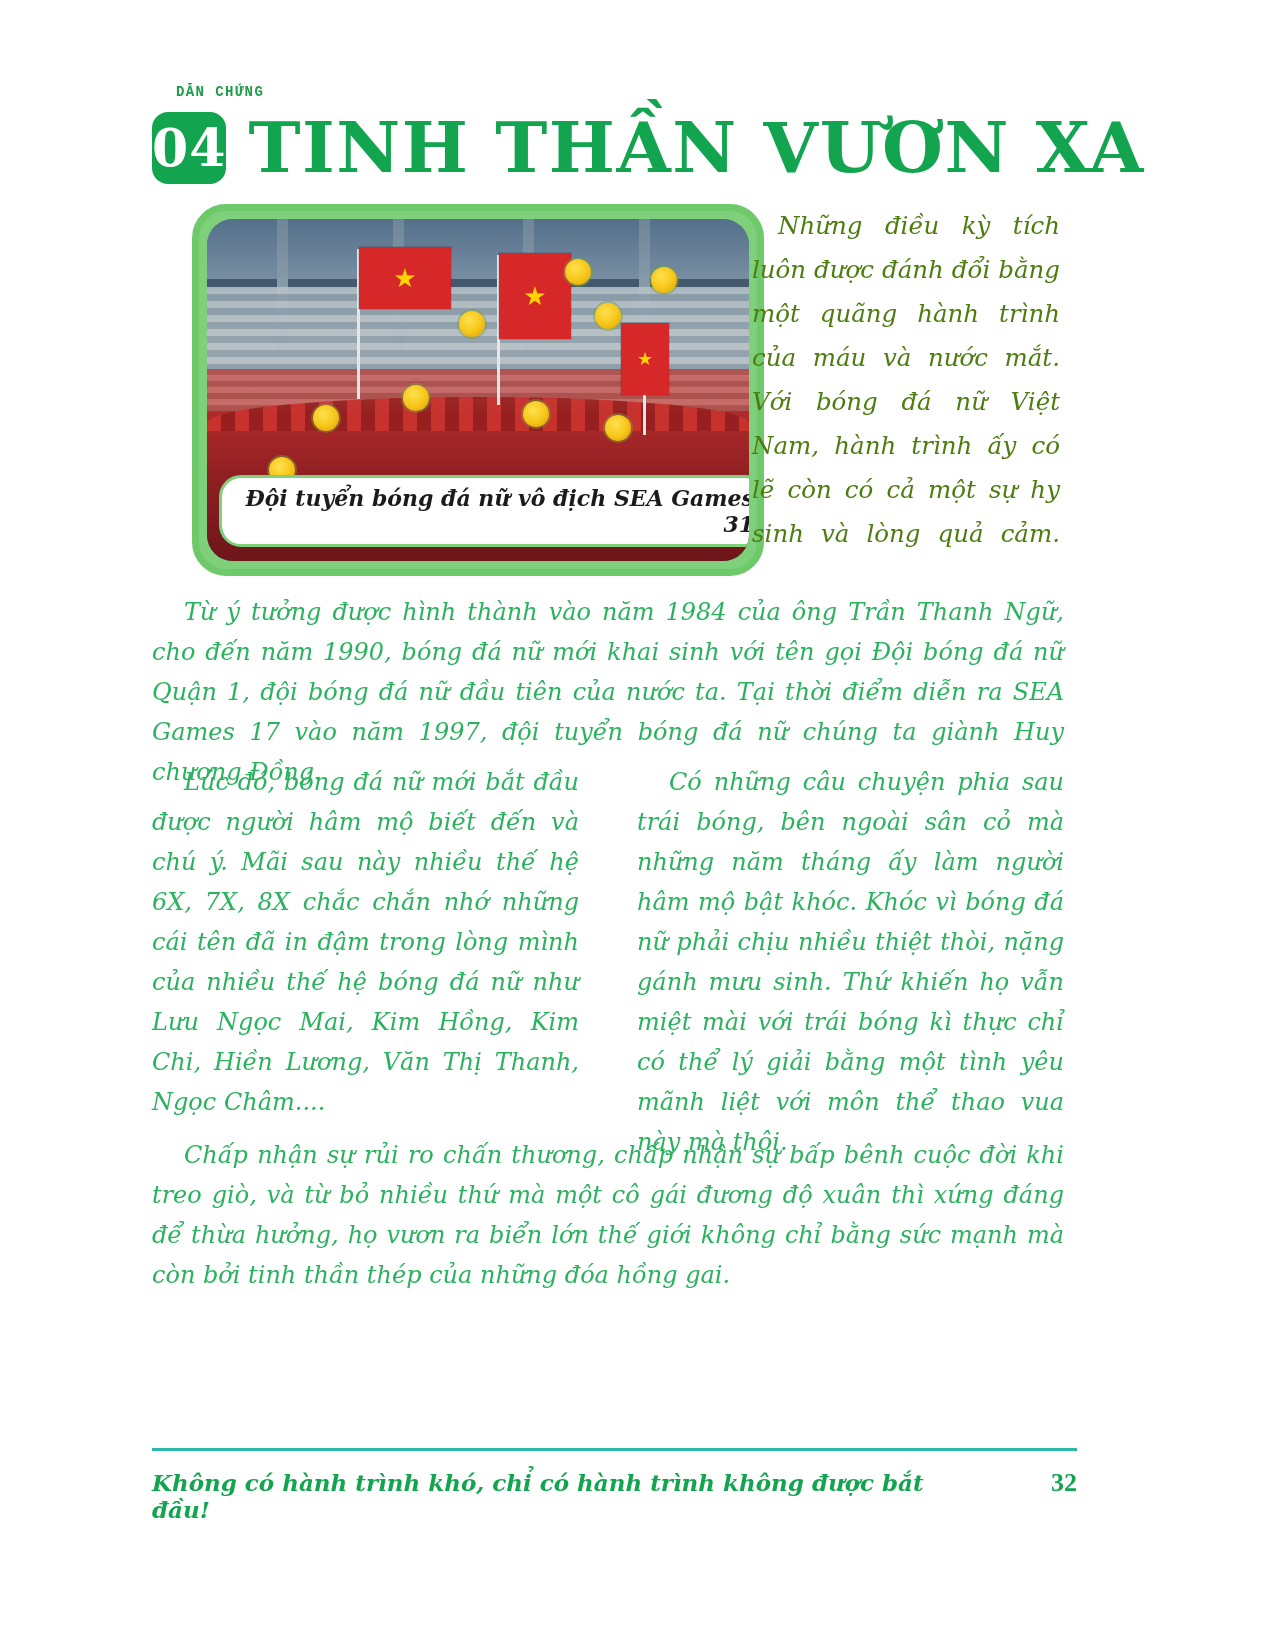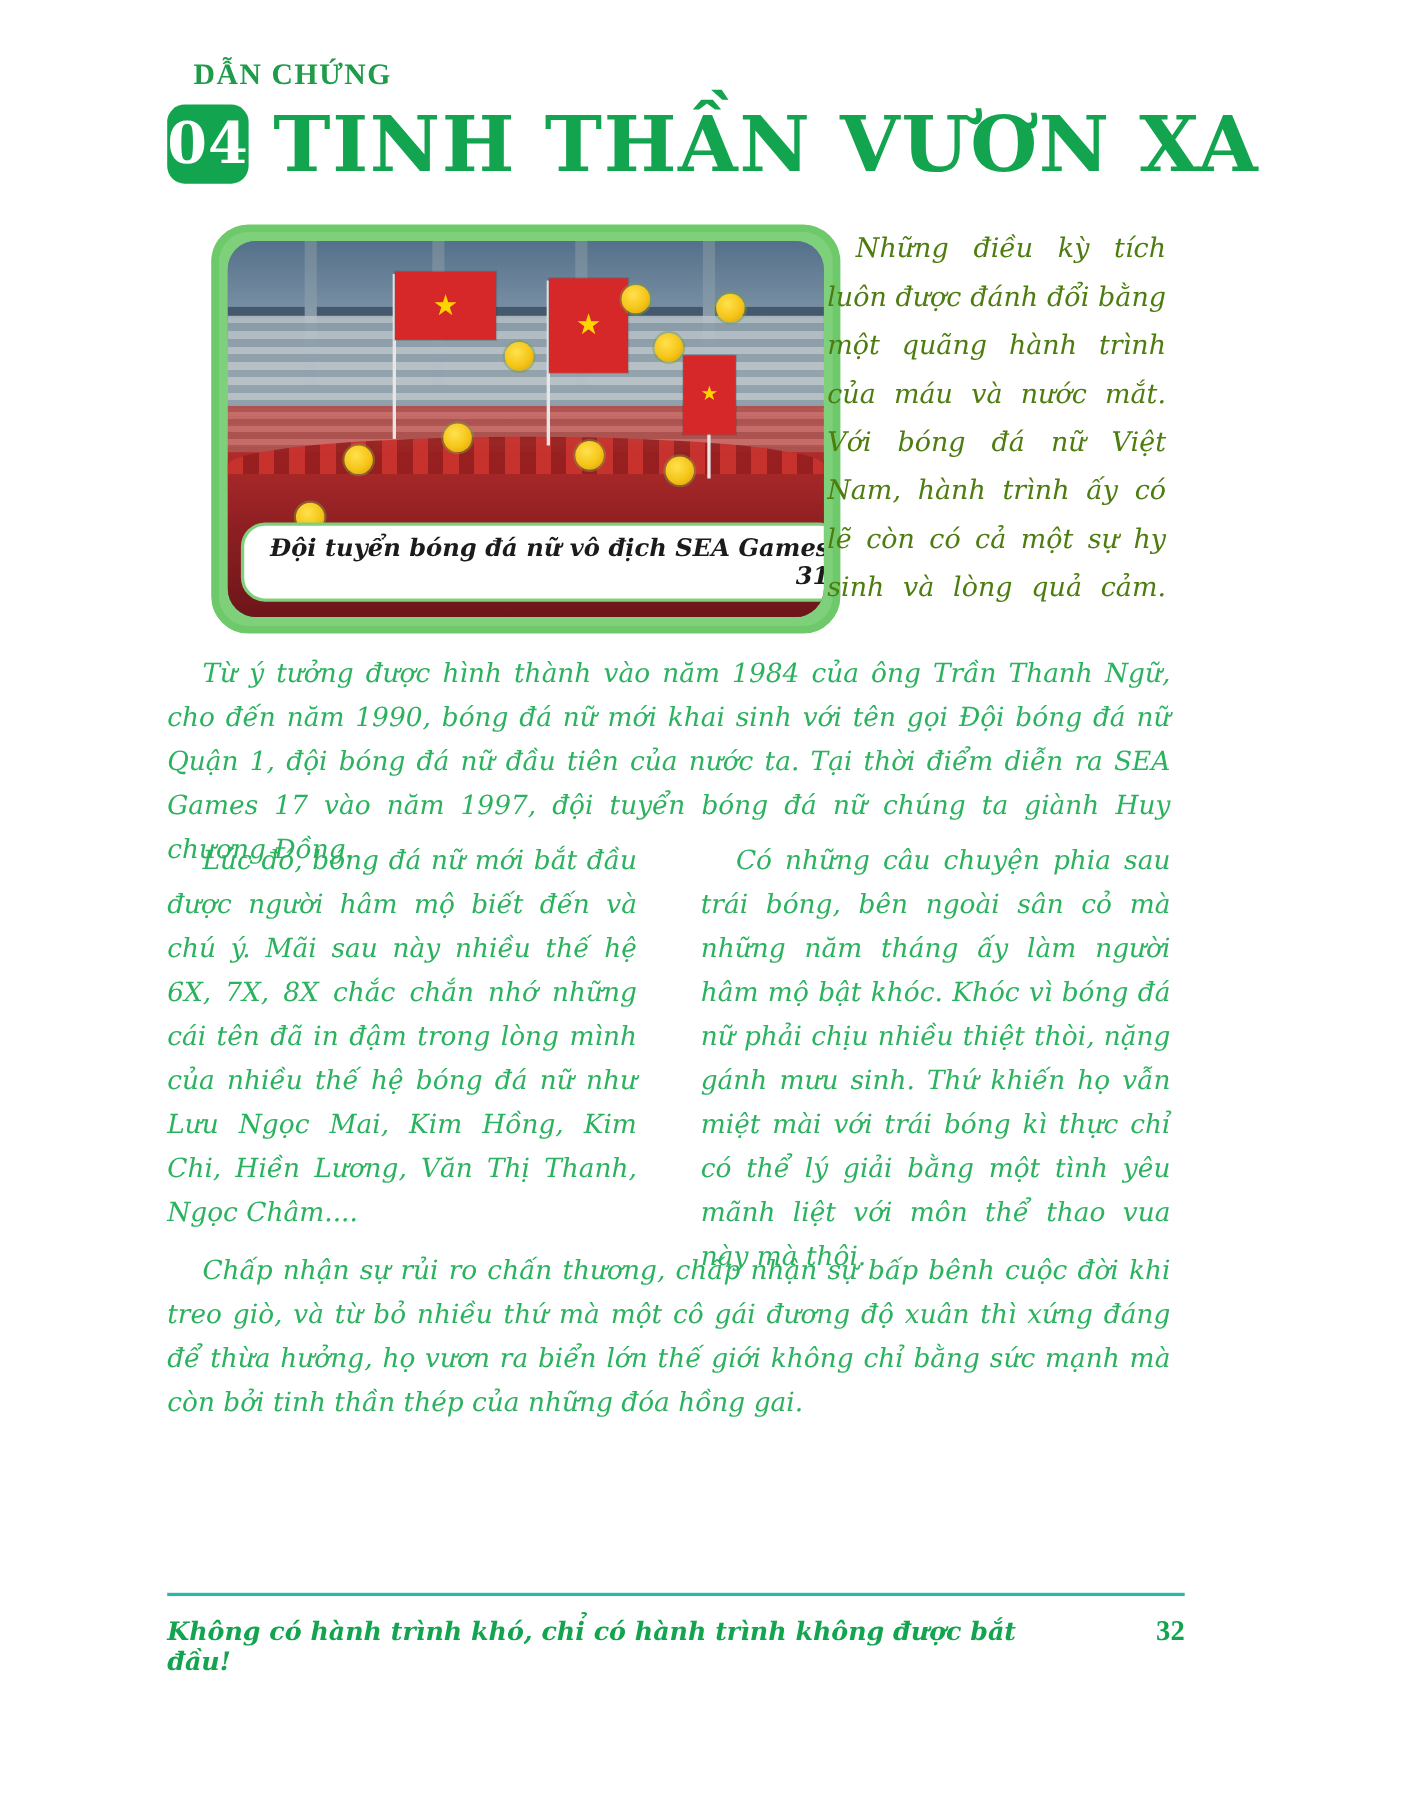--- a/index.html
+++ b/index.html
@@ -23,27 +23,28 @@
   }
 
   
   .header {
     position: absolute;
     left: 152px;
     top: 52px;
     width: 960px;
   }
   .kicker {
-    font-family: Liberation Serif, serif;
-    font-weight: bold;
-    font-size: 27px;
+    font-family: Liberation Mono, monospace;
+    font-weight: bold;
+    font-size: 14px;
     letter-spacing: 1.4px;
     color: #1f9c4a;
     margin-left: 24px;
     margin-bottom: 6px;
+    margin-top: 32px;
   }
   .header-row {
     display: flex;
     align-items: center;
     gap: 22px;
   }
   .badge {
     width: 178px;
     height: 72px;
     background: #13a44f;

